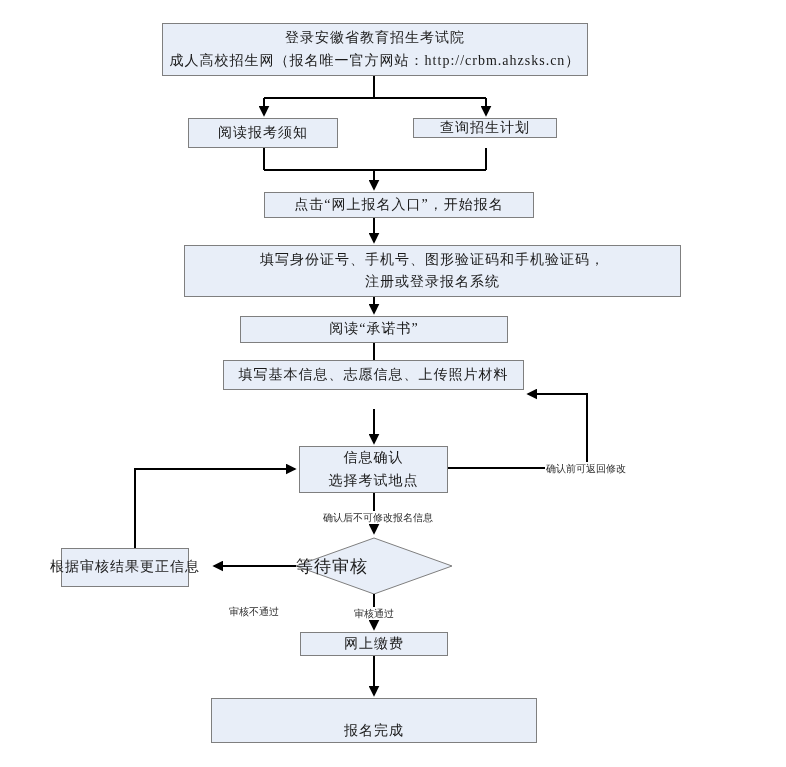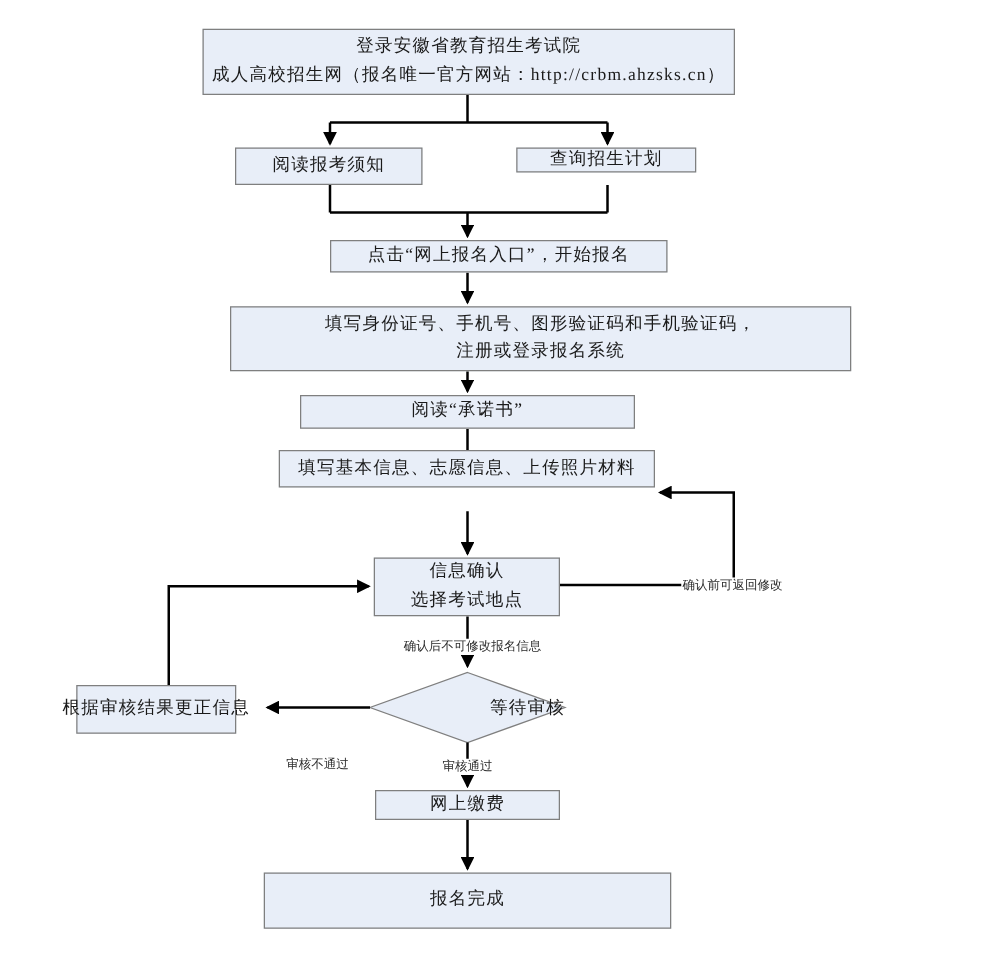--- a/index.html
+++ b/index.html
@@ -12,22 +12,22 @@
   .wires polygon.shape{fill:var(--node-fill,#e8eef8);stroke:var(--node-border,#7f7f7f);stroke-width:1;}
   .node{
     position:absolute;box-sizing:border-box;
     background:var(--node-fill,#e8eef8);
     border:1px solid var(--node-border,#7f7f7f);
     display:flex;flex-direction:column;align-items:center;justify-content:center;
     font-size:14px;color:#1a1a1a;text-align:center;letter-spacing:1px;line-height:1.6;
   }
   .node .l{display:block;white-space:nowrap;}
   .diamond-label{
-    position:absolute;display:flex;align-items:center;justify-content:flex-end;
-    font-size:14px;color:#1a1a1a;letter-spacing:1px;background:transparent;border:none;
+    position:absolute;display:flex;align-items:center;justify-content:flex-start;
+    font-size:17px;color:#1a1a1a;letter-spacing:1px;background:transparent;border:none;
   }
   .edge-label{
     position:absolute;font-size:10px;line-height:13px;color:#2b2b2b;
     background:#ffffff;padding:0 1px;white-space:nowrap;letter-spacing:0;
   }
 </style>
 </head>
 <body style="background: rgb(255, 255, 255);">
 
 <div class="canvas">
@@ -109,21 +109,21 @@
   </div>
 
   <div class="node" style="left:61px;top:548px;width:128px;height:39px;">
     <span class="l">根据审核结果更正信息</span>
   </div>
 
   <div class="node" style="left:300px;top:632px;width:148px;height:24px;">
     <span class="l">网上缴费</span>
   </div>
 
-  <div class="node" style="left:211px;top:698px;width:326px;height:45px;">
+  <div class="node" style="left:211px;top:698px;width:326px;height:45px;justify-content:flex-end;">
     <span class="l">报名完成</span>
   </div>
 
   <span class="edge-label" style="left:545px;top:462px;">确认前可返回修改</span>
 
   <span class="edge-label" style="left:322px;top:511px;">确认后不可修改报名信息</span>
 
   <span class="edge-label" style="left:228px;top:560px;margin-top:45px;">审核不通过</span>
 
   <span class="edge-label" style="left:353px;top:607px;">审核通过</span>

